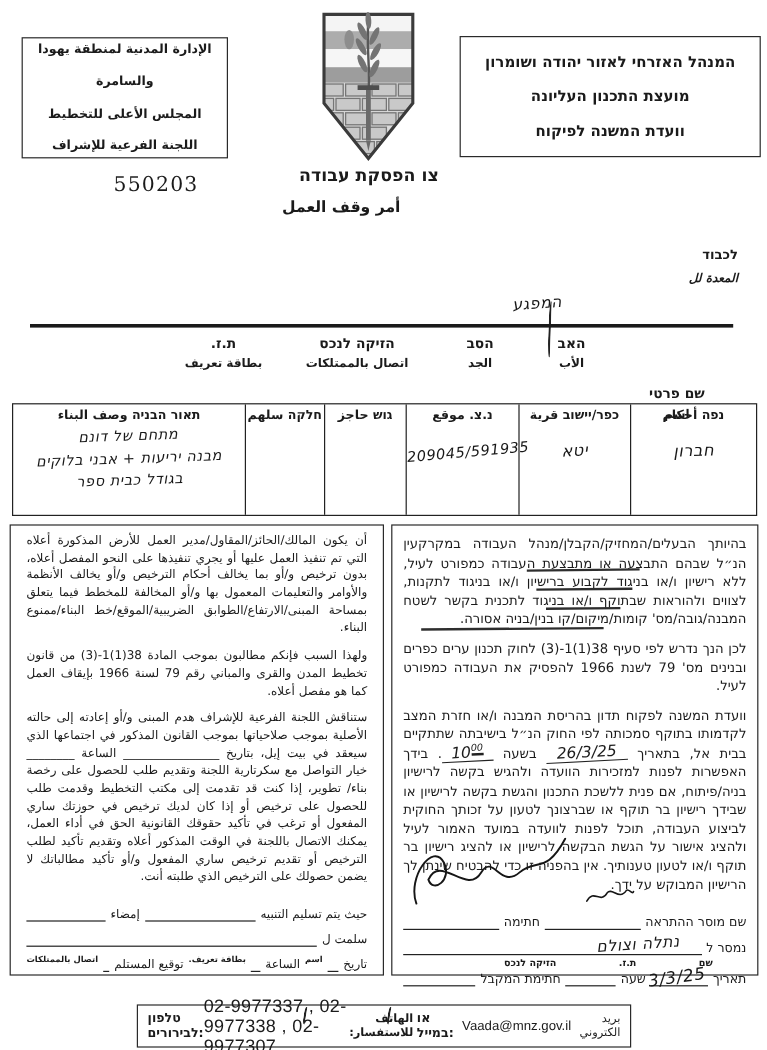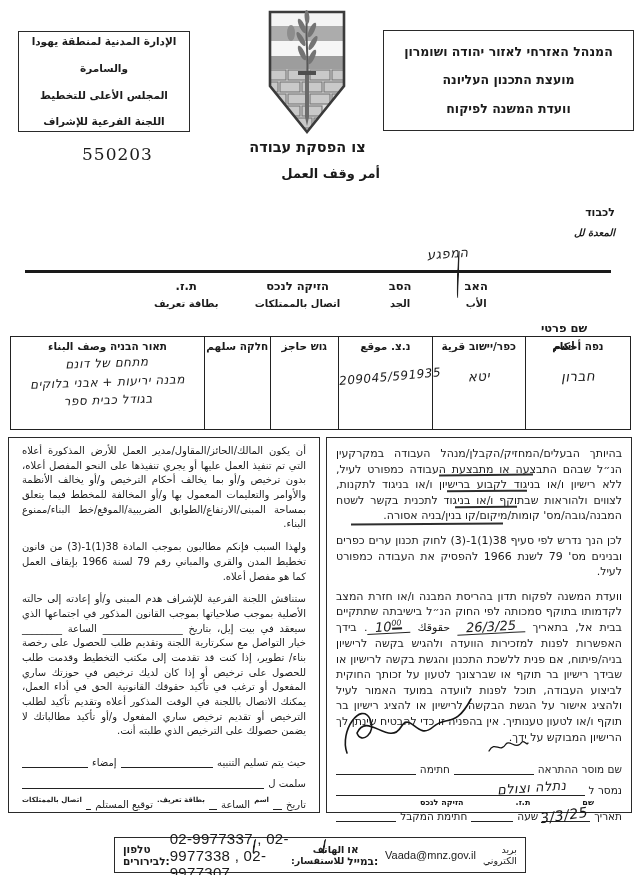--- a/index.html
+++ b/index.html
@@ -119,23 +119,23 @@
           <ellipse cx="48" cy="49" rx="2.6" ry="8" transform="rotate(26 48 49)"></ellipse>
           <ellipse cx="43" cy="9" rx="2.4" ry="7" transform="rotate(-4 43 9)"></ellipse>
         </g>
         <rect x="34" y="63" width="18" height="4" fill="#4e4e4e"></rect>
         <rect x="41" y="67" width="4" height="42" fill="#6a6a6a"></rect>
         <path d="M41,109 L43,118 L45,109 Z" fill="#6a6a6a"></path>
       </g>
     </svg>
   </div>
 
-  <div class="abs order-num" style="left:82px;top:144px;width:96px;">550203</div>
+  <div class="abs order-num" style="left:82px;top:144px;width:96px;text-align:center;">550203</div>
   <div class="abs title-he" style="left:235px;top:139px;width:145px;text-align:center;direction:rtl;">צו הפסקת עבודה</div>
-  <div class="abs title-ar" style="left:235px;top:166px;width:145px;text-align:right;direction:rtl;">أمر وقف العمل</div>
+  <div class="abs title-ar" style="left:235px;top:166px;width:145px;text-align:left;direction:rtl;">أمر وقف العمل</div>
 
   <div class="abs" style="left:515px;top:206px;width:100px;text-align:right;direction:rtl;font-size:11px;font-weight:bold;">לכבוד</div>
   <div class="abs" style="left:515px;top:227px;width:100px;text-align:right;direction:rtl;font-size:10px;font-weight:bold;font-style:italic;">المعدة لل</div>
 
   <div class="abs hw" style="left:427px;top:246px;font-size:13px;transform:rotate(-4deg);">המפגע</div>
   <div class="abs pen-v" style="left:457px;top:251px;height:47px;transform:rotate(2deg);"></div>
 
   <div class="abs rule" style="left:25px;top:270px;width:586px;height:2.6px;"></div>
   <div class="abs t1" style="left:25px;top:279px;width:586px;">
     <div class="c" style="width:16%;margin-top:42px;">
@@ -187,21 +187,21 @@
         <div>בגודל כבית ספר</div>
       </div>
     </div>
   </div>
 
   <div class="abs bx body-box" style="left:326px;top:437px;width:306px;height:376px;padding:8px 9px;box-sizing:border-box;">
     <p class="p-he">בהיותך הבעלים/המחזיק/הקבלן/מנהל העבודה במקרקעין הנ״ל שבהם התבצעה או מתבצעת העבודה כמפורט לעיל, ללא רישיון ו/או בניגוד לקבוע ברישיון ו/או בניגוד לתקנות, לצווים ולהוראות שבתוקף ו/או בניגוד לתכנית בקשר לשטח המבנה/גובה/מס' קומות/מיקום/קו בנין/בניה אסורה.</p>
     <p class="p-he">לכן הנך נדרש לפי סעיף 38(1)1-(3) לחוק תכנון ערים כפרים ובנינים מס' 79 לשנת 1966 להפסיק את העבודה כמפורט לעיל.</p>
     <p class="p-he"><span>וועדת המשנה לפקוח תדון בהריסת המבנה ו/או חזרת המצב לקדמותו בתוקף סמכותה לפי החוק הנ״ל בישיבתה שתתקיים בבית אל, בתאריך</span>
       <span class="hwi">26/3/25</span>
-      <span>حقوقك</span>
+      <span>בשעה</span>
       <span class="hwi short"><span>10</span><sup class="t00">00</sup></span><span>. בידך האפשרות לפנות למזכירות הוועדה ולהגיש בקשה לרישיון בניה/פיתוח, אם פנית ללשכת התכנון והגשת בקשה לרישיון או שבידך רישיון בר תוקף או שברצונך לטעון על זכותך החוקית לביצוע העבודה, תוכל לפנות לוועדה במועד האמור לעיל ולהציג אישור על הגשת הבקשה לרישיון או להציג רישיון בר תוקף ו/או לטעון טענותיך. אין בהפניה זו כדי להבטיח שינתן לך הרישיון המבוקש על ידך.</span></p>
 
     <div style="margin-top:auto;">
       <div class="row">
         <span class="lbl">שם מוסר ההתראה</span>
         <span class="bl grow"></span>
         <span class="lbl">חתימה</span>
         <span class="bl grow"></span>
       </div>
       <div class="row">

